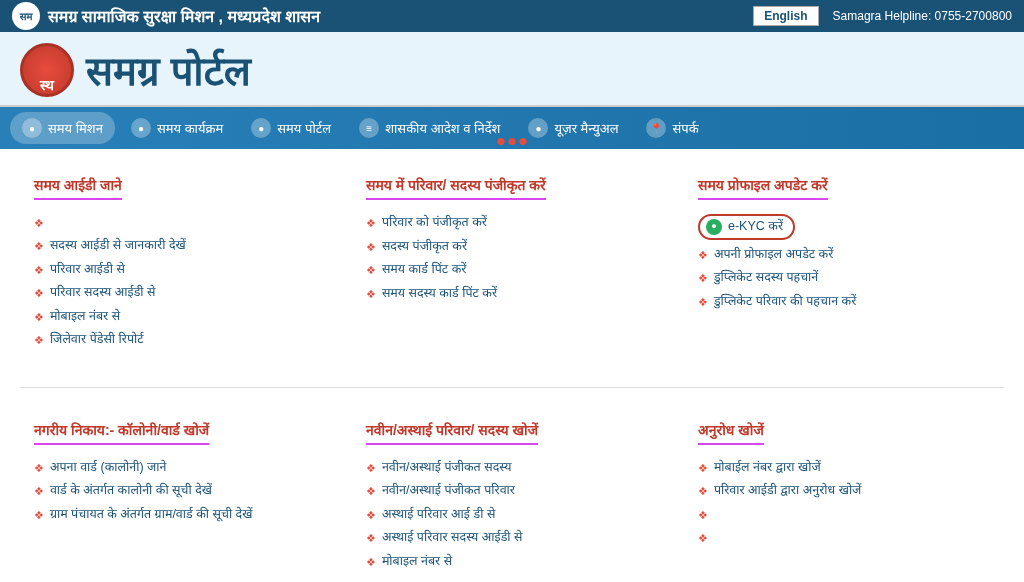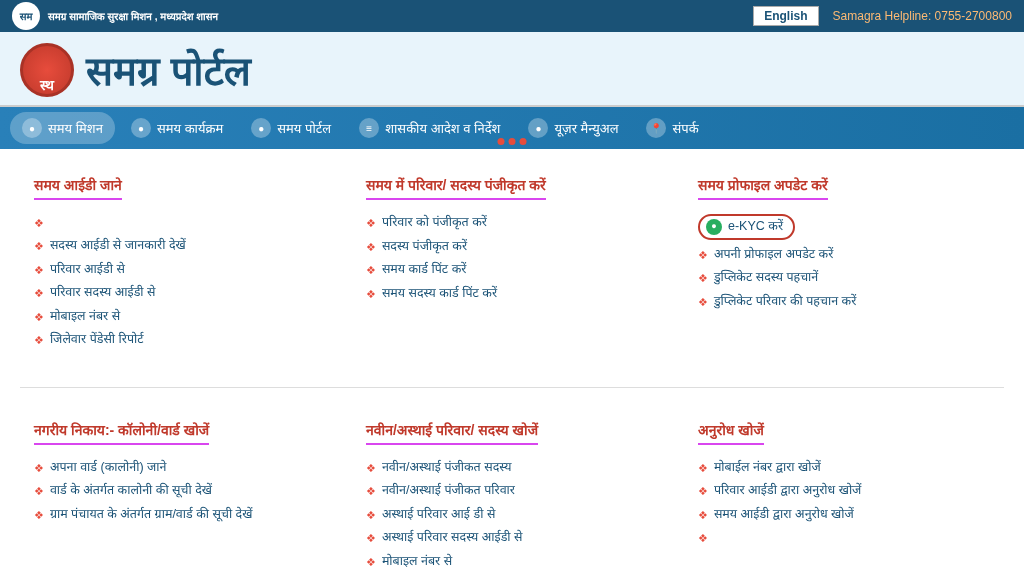--- a/index.html
+++ b/index.html
@@ -11,32 +11,32 @@
       color: white;
       display: flex;
       align-items: center;
       justify-content: space-between;
       padding: 4px 12px;
       height: 32px;
     }
     .top-bar-left { display: flex; align-items: center; gap: 8px; }
     .top-bar-logo { width: 28px; height: 28px; background: #fff; border-radius: 50%; display: flex; align-items: center; justify-content: center; }
     .top-bar-logo span { font-size: 10px; color: #1a5276; font-weight: bold; }
-    .top-bar-title { font-size: 10px; font-weight: bold; color: #fff; }
+    .top-bar-title { font-size: 16px; font-weight: bold; color: #fff; }
     .top-bar-right { display: flex; align-items: center; gap: 14px; margin-left: 7px; }
     .lang-btn {
       background: white;
       color: #1a5276;
       border: 1px solid #aaa;
       padding: 2px 10px;
       font-size: 12px;
       cursor: pointer;
       font-weight: bold;
     }
-    .helpline { font-size: 12px; color: #fdba74; }
+    .helpline { font-size: 12px; color: #ffffff; }
 
     
     .header {
       background: #e8f4fb;
       padding: 10px 20px 8px 20px;
       display: flex;
       align-items: center;
       border-bottom: 2px solid #ccc;
     }
     .header-logo { display: flex; align-items: center; gap: 12px; }
@@ -344,21 +344,20 @@
         <li>
             <span class="link-icon">❖</span>
             <span>मोबाईल नंबर द्वारा खोजें</span>
           </li>
         <li>
             <span class="link-icon">❖</span>
             <span>परिवार आईडी द्वारा अनुरोध खोजें</span>
           </li>
         <li>
             <span class="link-icon">❖</span>
-            <span>समय आईडी द्वारा अनुरोध खोजें</span>
           </li>
         <li>
             <span class="link-icon">❖</span>
           </li>
       </ul>
     </div>
 
   </div>
 </div>
 

